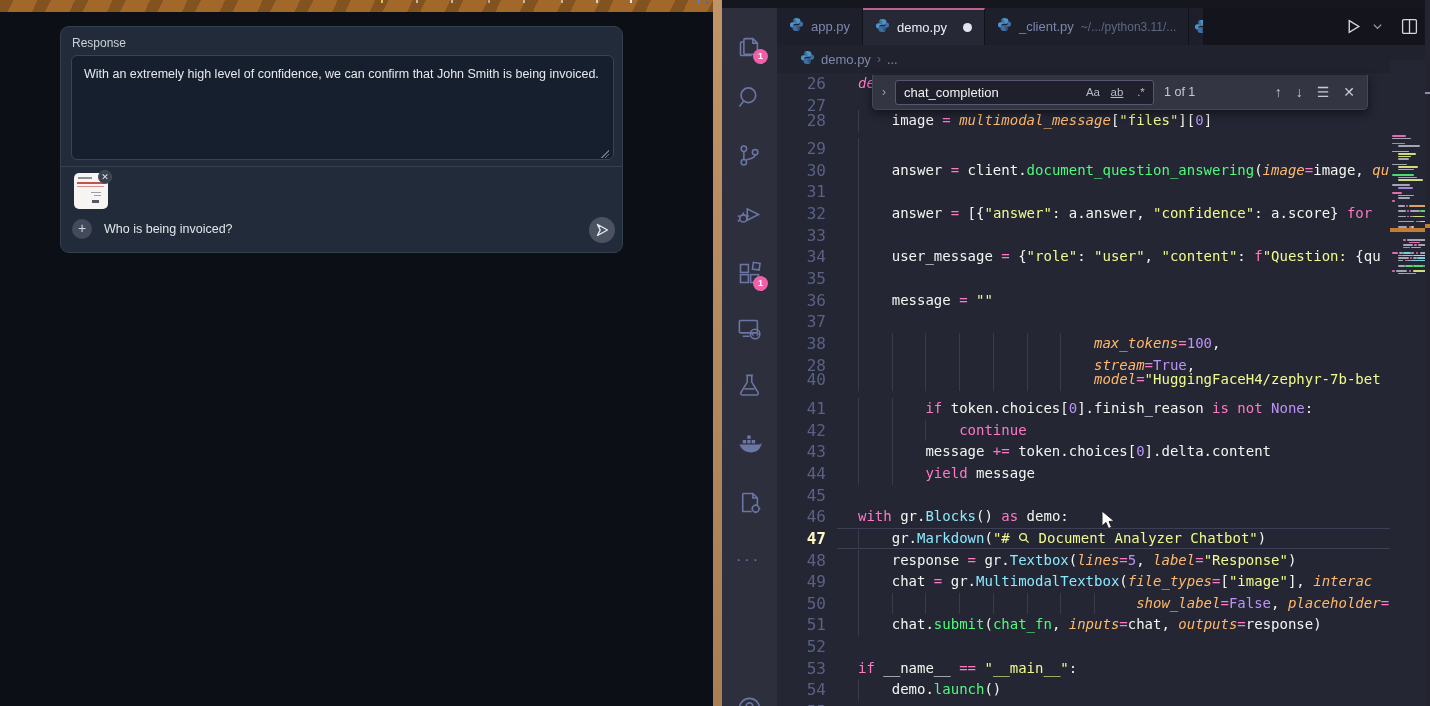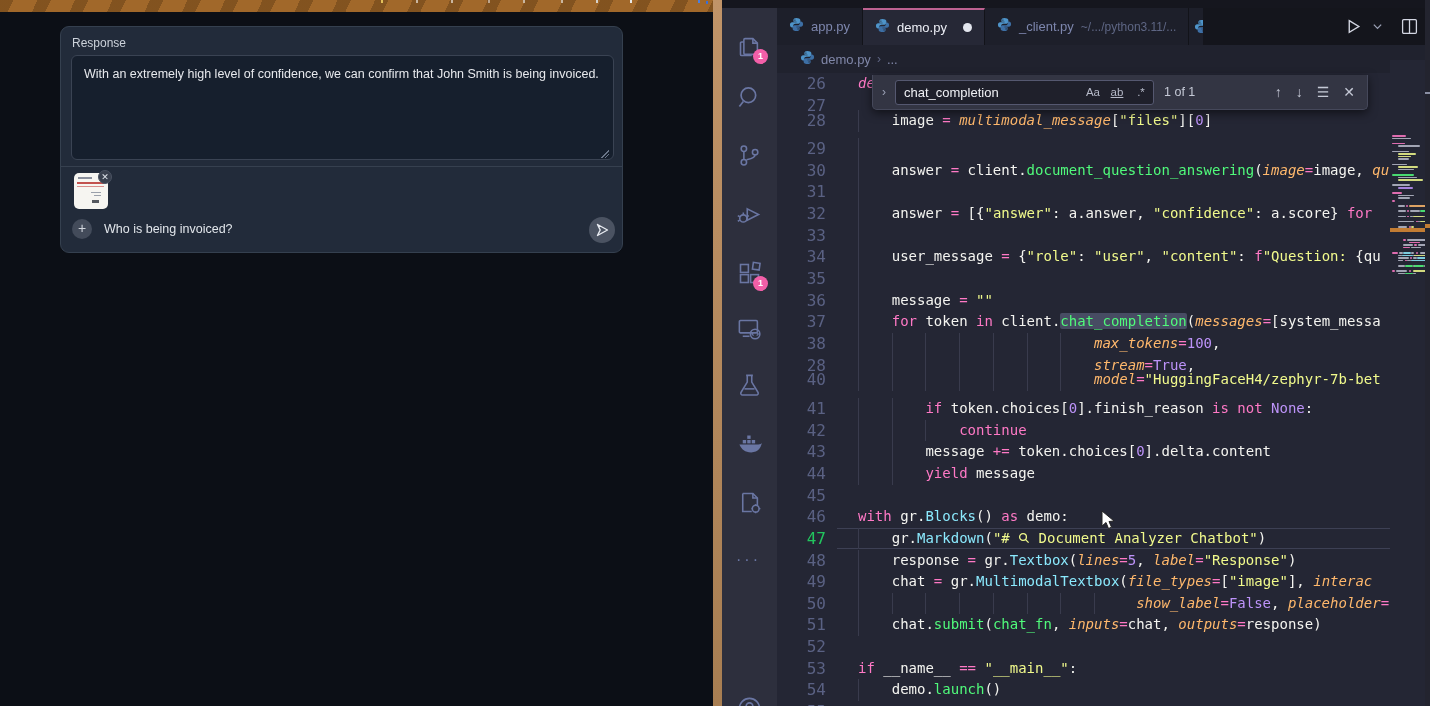--- a/index.html
+++ b/index.html
@@ -61,21 +61,21 @@
   .ea-btn { color:#d3d6e2; cursor:pointer; display:flex; align-items:center; }
 
   .breadcrumb { position:absolute; left:55px; top:45px; width:653px; height:28px; background:#20222e; display:flex; align-items:center; padding-left:23px; gap:6px; }
   .breadcrumb .bc-file { font-size:13px; color:#8087a8; }
   .breadcrumb .bc-sep { font-size:12px; color:#5f6684; }
   .breadcrumb .bc-more { font-size:13px; color:#8087a8; }
 
   #editor { position:absolute; left:55px; top:73px; width:653px; height:633px; background:#242634; }
   .code-row { position:absolute; left:0; width:653px; height:21.65px; }
   .lnum { position:absolute; left:0; width:49px; text-align:right; font-family:"DejaVu Sans Mono",monospace; font-size:16px; line-height:21.65px; color:#5a6183; }
-  .code-row.cur .lnum { color:#22c55e; }
+  .code-row.cur .lnum { color:#fef9c3;font-weight:bold; }
   .ctext { position:absolute; left:81px; font-family:"DejaVu Sans Mono",monospace; font-size:14px; line-height:21.65px; white-space:pre; color:var(--fg); }
   .guide { position:absolute; width:1px; height:21.65px; background:#393b4d; }
   .curline-b { position:absolute; left:60px; width:555px; height:21.65px; border-top:1px solid rgba(125,132,168,.28); border-bottom:1px solid rgba(125,132,168,.28); }
   .tk-k { color:var(--k); } .tk-ki { color:var(--k); font-style:italic; }
   .tk-f { color:var(--f);margin-top:16px; } .tk-c { color:var(--c); }
   .tk-p { color:var(--p); font-style:italic; }
   .tk-s { color:var(--s); } .tk-n { color:var(--n); } .tk-d { color:var(--fg); }
   .tk-fh { color:var(--f); background:rgba(130,140,175,.38); border-radius:2px; }
   .lens { display:inline-block; width:12px; height:12px; position:relative; top:1px; }
 
@@ -334,21 +334,20 @@
             <div class="ctext"></div>
           </div>
           <div class="code-row" style="top: 216.7px;">
             <div class="guide" style="left: 81px;"></div>
             <div class="lnum">36</div>
             <div class="ctext"><span class="tk-d">    message </span><span class="tk-k">=</span><span class="tk-d"> </span><span class="tk-s">""</span></div>
           </div>
           <div class="code-row" style="top: 238.35px;">
             <div class="guide" style="left: 81px;"></div>
             <div class="lnum">37</div>
-            <div class="ctext"><span class="tk-d">    </span><span class="tk-k">for</span><span class="tk-d"> token </span><span class="tk-k">in</span><span class="tk-d"> client.</span><span class="tk-fh">chat_completion</span><span class="tk-d">(</span><span class="tk-p">messages</span><span class="tk-k">=</span><span class="tk-d">[system_messa</span></div>
           </div>
           <div class="code-row" style="top: 260px;">
             <div class="guide" style="left: 81px;"></div>
             <div class="guide" style="left: 114.72px;"></div>
             <div class="guide" style="left: 148.44px;"></div>
             <div class="guide" style="left: 182.16px;"></div>
             <div class="guide" style="left: 215.88px;"></div>
             <div class="guide" style="left: 249.6px;"></div>
             <div class="guide" style="left: 283.32px;"></div>
             <div class="lnum">38</div>

